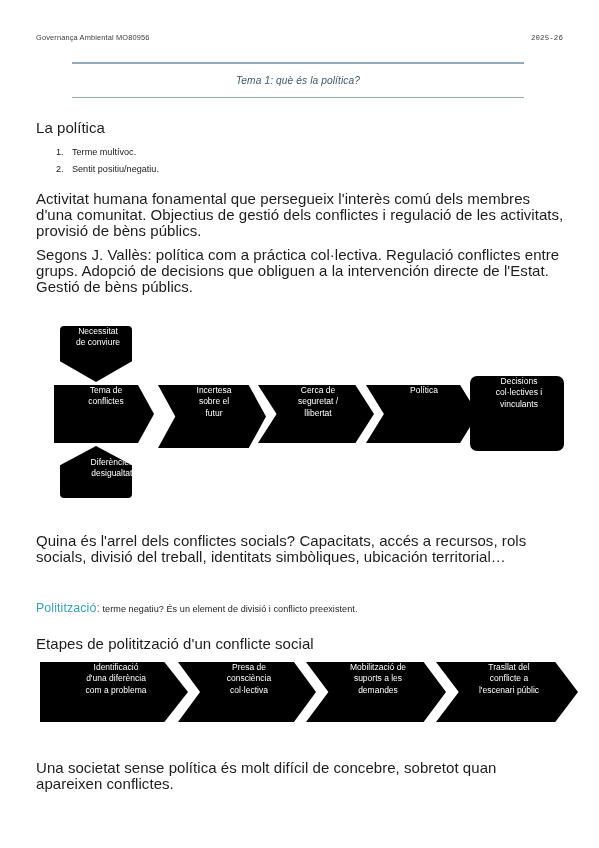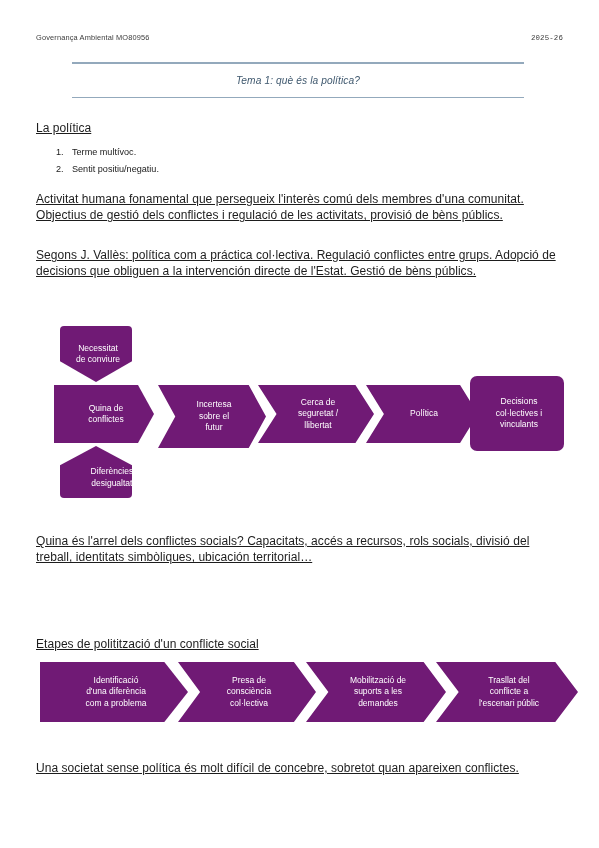--- a/index.html
+++ b/index.html
@@ -54,25 +54,24 @@
     font-size: 10.2px;
     color: #3f586e;
     padding: 11px 0 11px 0;
     letter-spacing: 0.1px;
   }
 
   
   .content { position: absolute; left: 36px; width: 530px; }
   p.para {
     margin: 0;
-    font-size: 12px;
+    font-size: 15px;
     line-height: 16.2px;
     color: #1d1d1d;
     letter-spacing: 0.05px;
-    text-decoration: underline;
   }
   .lead { font-size: 9.1px; line-height: 16px; }
 
   ol.numlist {
     margin: 0;
     padding-left: 30px;
     font-size: 9.1px;
     line-height: 17px;
   }
   ol.numlist li { padding-left: 6px; }
@@ -85,24 +84,24 @@
   .heading-teal .rest {
     font-size: 9.1px;
     color: #1d1d1d;
     letter-spacing: 0.05px;
   }
 
   
   .diagram { position: absolute; left: 36px; }
   .shape {
     position: absolute;
-    background: #701a75;
+    background: #000000;
     color: #ffffff;
     display: flex;
-    align-items: center;
+    align-items: flex-start;
     justify-content: center;
     text-align: center;
     font-size: 8.5px;
     line-height: 11.4px;
     box-sizing: border-box;
   }
   .shape span { display: block; width: 100%; padding: 0 2px; }
 
   
   .chev {
@@ -163,21 +162,21 @@
 
     <div class="shape pent-down" style="left:24px; top:0px; width:72px; height:56px;">
       <span>
         <span>Necessitat</span>
         <span>de conviure</span>
       </span>
     </div>
 
     <div class="shape chev-flat-left" style="left:18px; top:59px; width:100px; height:58px;">
       <span>
-        <span>Quina de</span>
+        <span>Tema de</span>
         <span>conflictes</span>
       </span>
     </div>
 
     <div class="shape pent-up" style="left:24px; top:120px; width:72px; height:52px;">
       <span style="padding-top:11px;padding-left:34px;">
         <span>Diferències i</span>
         <span>desigualtats</span>
       </span>
     </div>
@@ -210,20 +209,23 @@
         <span>col·lectives i</span>
         <span>vinculants</span>
       </span>
     </div>
   </div>
 
   <div class="content" style="top:533px;">
     <p class="para">Quina és l'arrel dels conflictes socials? Capacitats, accés a recursos, rols socials, divisió del treball, identitats simbòliques, ubicación territorial…</p>
   </div>
 
+  <div class="content" style="top:601px;">
+    <div class="heading-teal"><span>Politització:</span><span class="rest"> terme negatiu? És un element de divisió i conflicto preexistent.</span></div>
+  </div>
 
   <div class="content" style="top:636px;">
     <p class="para">Etapes de politització d'un conflicte social</p>
   </div>
 
   <div class="diagram" style="top:662px; left:36px; width:530px; height:62px;">
 
     <div class="shape chev" style="left:142px; top:0px; width:138px; height:60px;">
       <span>
         <span>Presa de</span>

